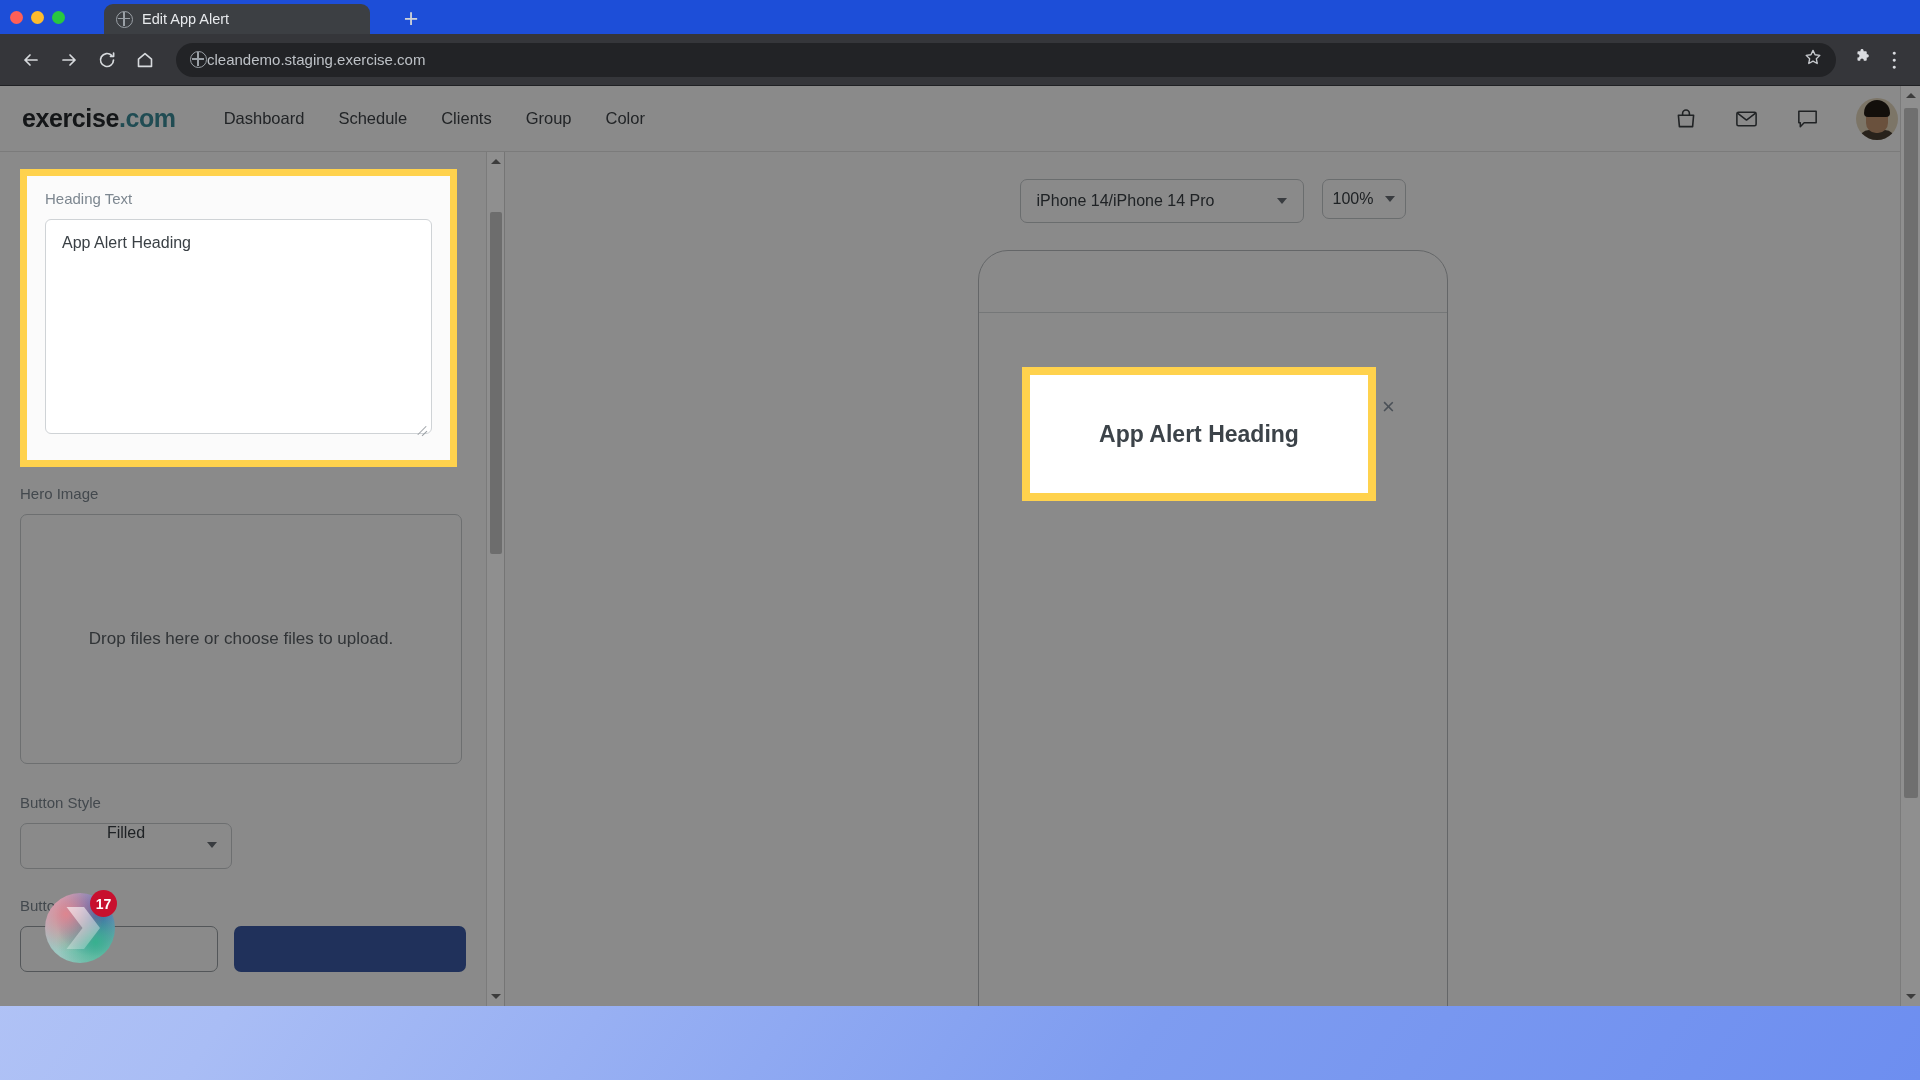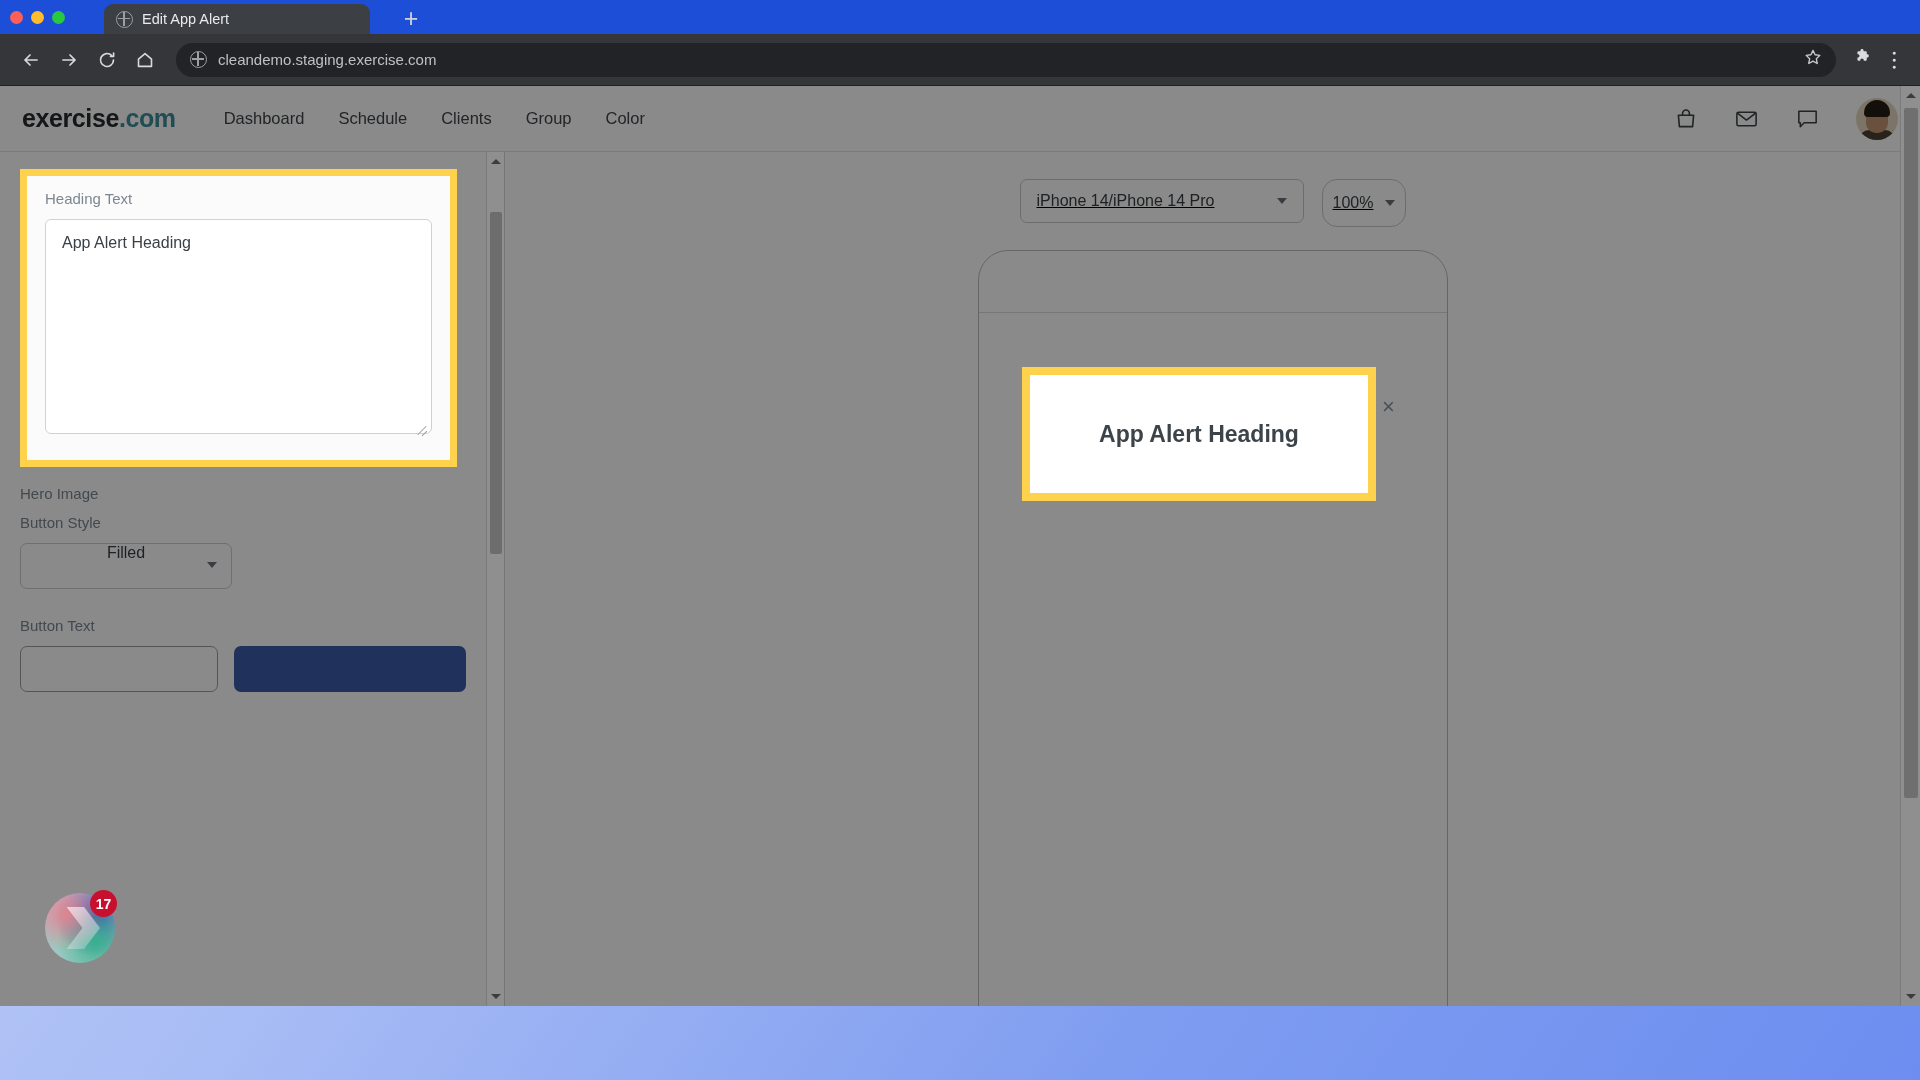--- a/index.html
+++ b/index.html
@@ -75,21 +75,21 @@
   }
   .nav-btn {
     width: 38px; height: 38px; border-radius: 50%;
     display: flex; align-items: center; justify-content: center;
     color: #d7dadd; font-size: 20px; flex: none;
   }
   .nav-btn svg { display: block; }
   #address-bar {
     flex: 1; height: 34px; margin: 0 10px 0 12px;
     background: #222326; border-radius: 17px;
-    display: flex; align-items: center; padding: 0 14px; gap: 11px;
+    display: flex; align-items: center; padding: 0 14px; 
     min-width: 0;
   }
   #url-globe-icon {
     width: 17px; height: 17px; border-radius: 50%;
     border: 1.5px solid #9aa0a6; position: relative; flex: none;
   }
   #url-globe-icon::before {
     content: ""; position: absolute; left: 1px; top: 6.4px;
     width: 12px; height: 1.3px; background: #9aa0a6;
   }
@@ -256,33 +256,32 @@
     position: absolute; left: 3px; top: 60px; width: 12px; height: 342px;
     background: #6d6d6d; border-radius: 2px;
   }
   #form-scrollbar .sb-arrow-down { position: absolute; left: 0; bottom: 0; }
 
   
   #preview-pane {
     position: relative; flex: 1; height: 854px;
     background: #ffffff;
     border-left: 1px solid #d8d8d8;
-    text-decoration: underline;
   }
   #preview-toolbar {
     display: flex; gap: 18px; justify-content: center;
     padding-top: 27px;
   }
   #device-select {
     width: 284px; height: 44px; border: 1px solid #c5c9cc; border-radius: 7px;
     display: flex; align-items: center; padding: 0 16px;
     font-size: 16px; color: #3a4045; background: #fff;
   }
   #zoom-select {
-    width: 84px; height: 48px; border: 1px solid #c5c9cc; border-radius: 15px;
+    width: 84px; height: 40px; border: 1px solid #c5c9cc; border-radius: 7px;
     display: flex; align-items: center; padding: 0 10px;
     font-size: 16px; color: #3a4045; background: #fff;
   }
 
   #phone-frame {
     position: absolute; left: 50%; transform: translateX(-50%);
     top: 98px; width: 470px; height: 760px;
     border: 1.5px solid #b9bdc0; border-radius: 30px 30px 0 0;
     background: #fff; overflow: hidden;
   }
@@ -466,20 +465,23 @@
 
           <div id="heading-field-group">
             <div class="field-label">Heading Text</div>
             <div id="heading-textarea-wrap">
               <textarea id="heading-textarea" placeholder="" style="">App Alert Heading</textarea>
               <span id="textarea-resize-grip"></span>
             </div>
           </div>
 
           <div class="field-label">Hero Image</div>
+          <div id="hero-dropzone">
+            <span>Drop files here or choose files to upload.</span>
+          </div>
 
           <div class="field-row">
             <div class="field-col">
               <div class="field-label">Button Style</div>
               <div class="select-box">
                 <span>Filled</span>
                 <span class="select-caret"></span>
               </div>
             </div>
           </div>

